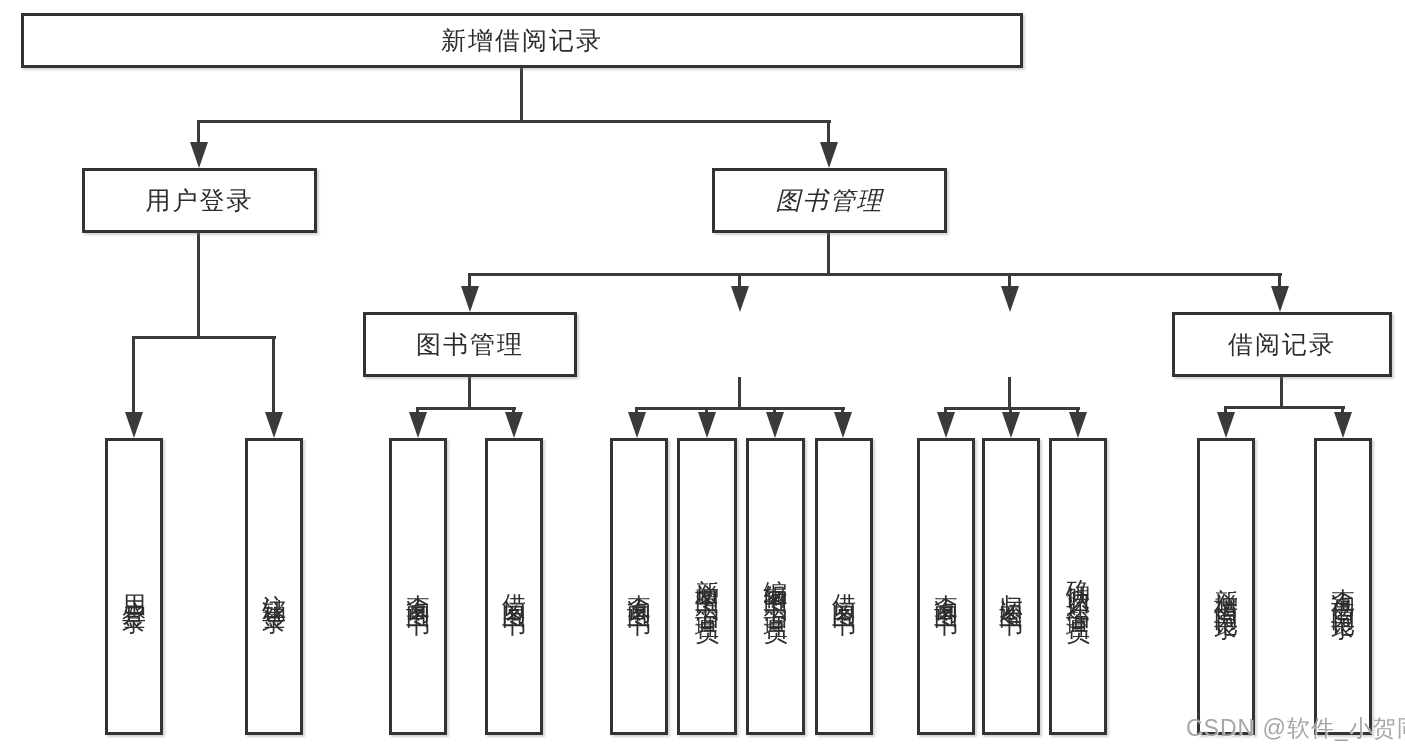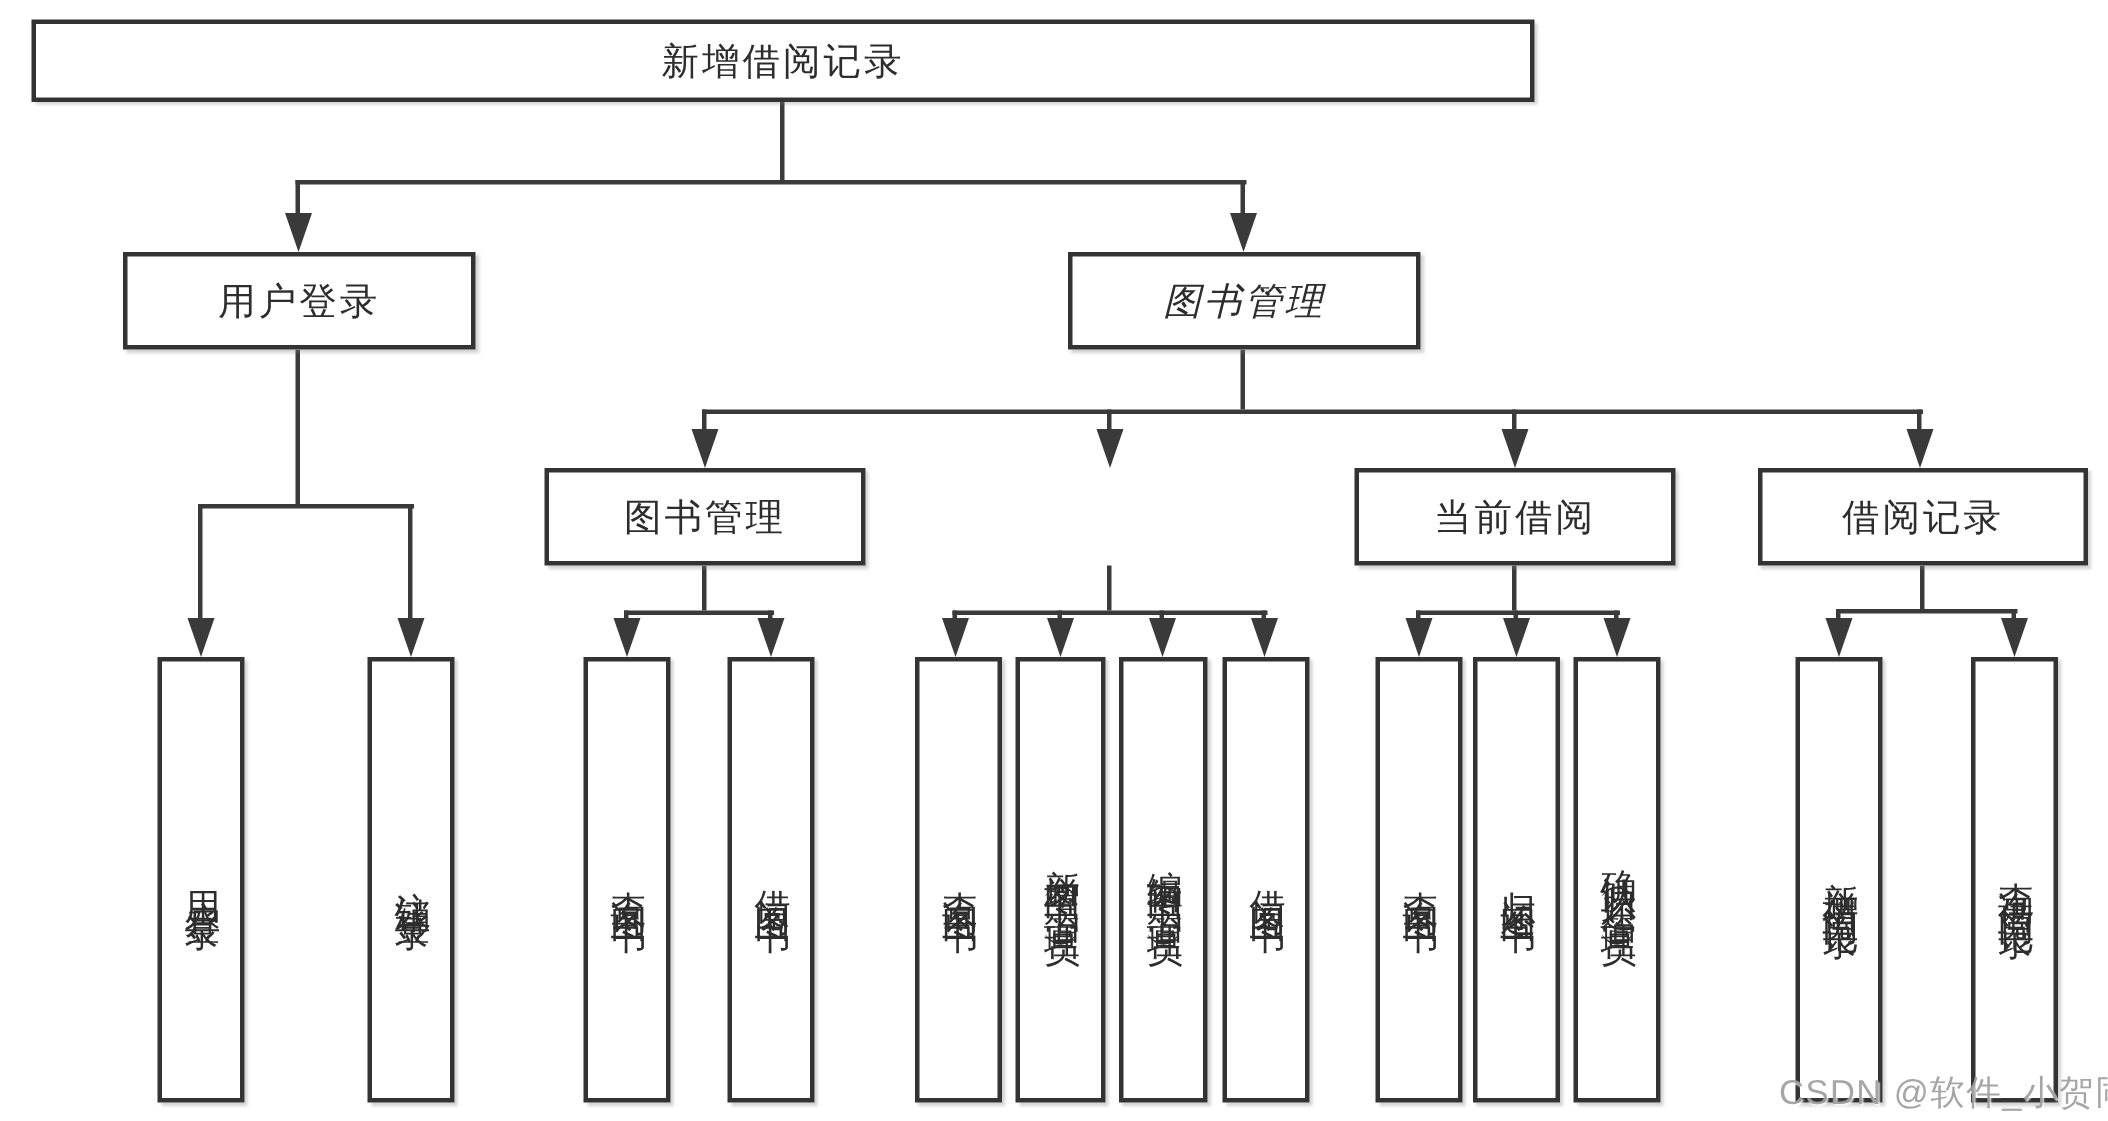--- a/index.html
+++ b/index.html
@@ -75,23 +75,20 @@
   <div class="arrow" style="left:461px;top:286px;"></div>
   <div class="vline" style="left:738px;top:273px;height:15px;"></div>
   <div class="arrow" style="left:731px;top:286px;"></div>
   <div class="vline" style="left:1008px;top:273px;height:15px;"></div>
   <div class="arrow" style="left:1001px;top:286px;"></div>
   <div class="vline" style="left:1278px;top:273px;height:15px;"></div>
   <div class="arrow" style="left:1271px;top:286px;"></div>
 
   <div class="node" style="left:363px;top:312px;width:214px;height:65px;">
     <span>图书管理</span>
-  </div>
-  <div class="node" style="left:903px;top:312px;width:214px;height:65px;">
-    <span>当前借阅</span>
   </div>
   <div class="node" style="left:1172px;top:312px;width:220px;height:65px;">
     <span>借阅记录</span>
   </div>
 
   <div class="vline" style="left:468px;top:377px;height:30px;"></div>
   <div class="hline" style="left:416px;top:407px;width:100px;"></div>
   <div class="vline" style="left:416px;top:407px;height:7px;"></div>
   <div class="arrow" style="left:409px;top:412px;"></div>
   <div class="vline" style="left:512px;top:407px;height:7px;"></div>

